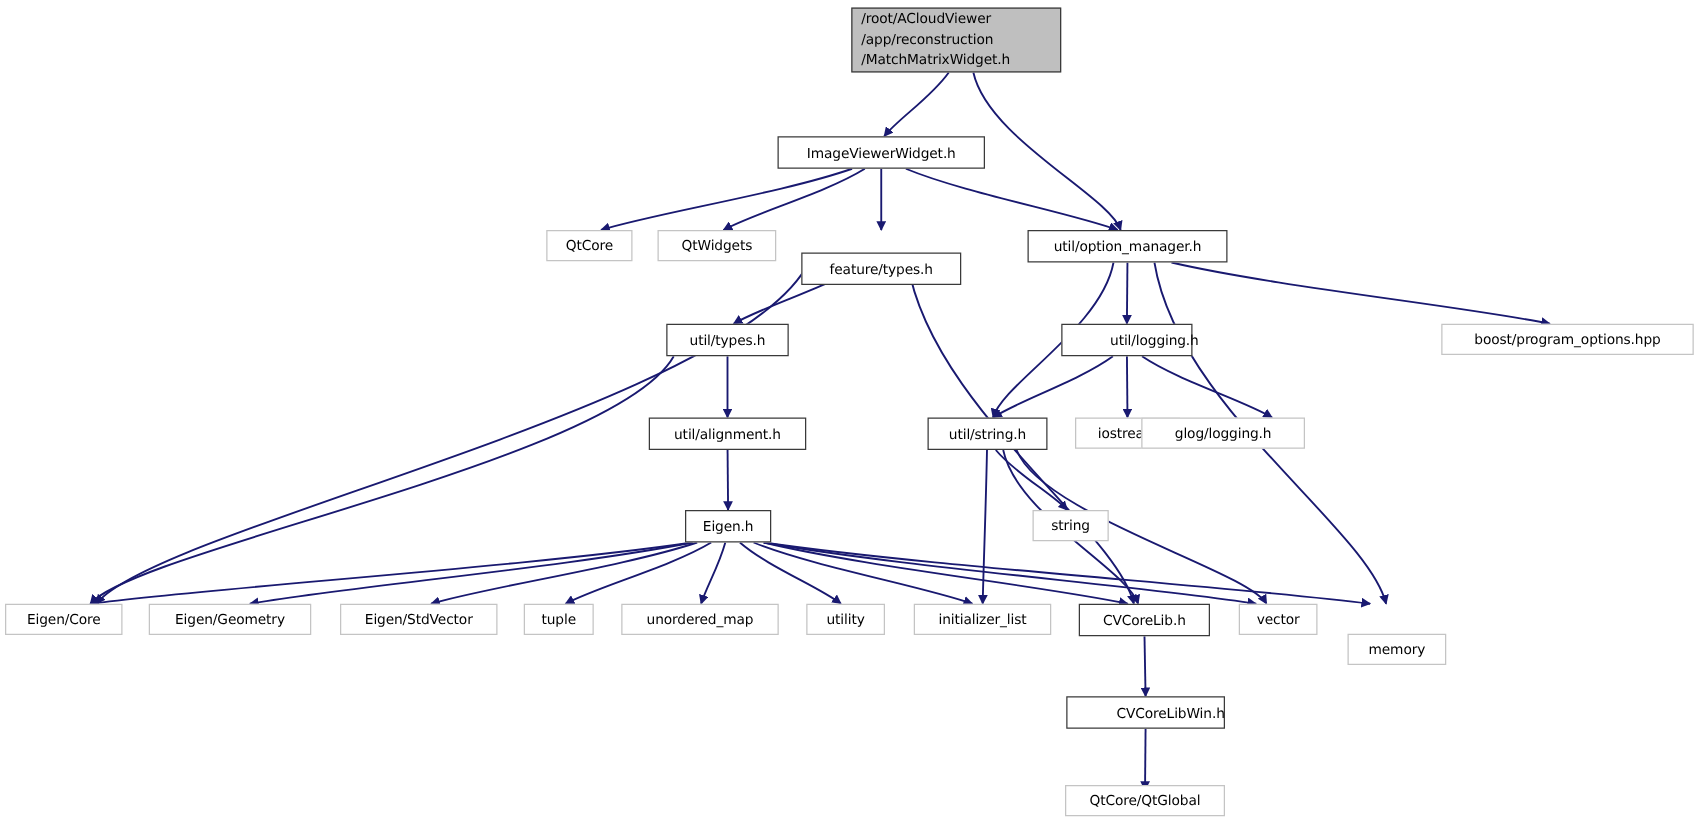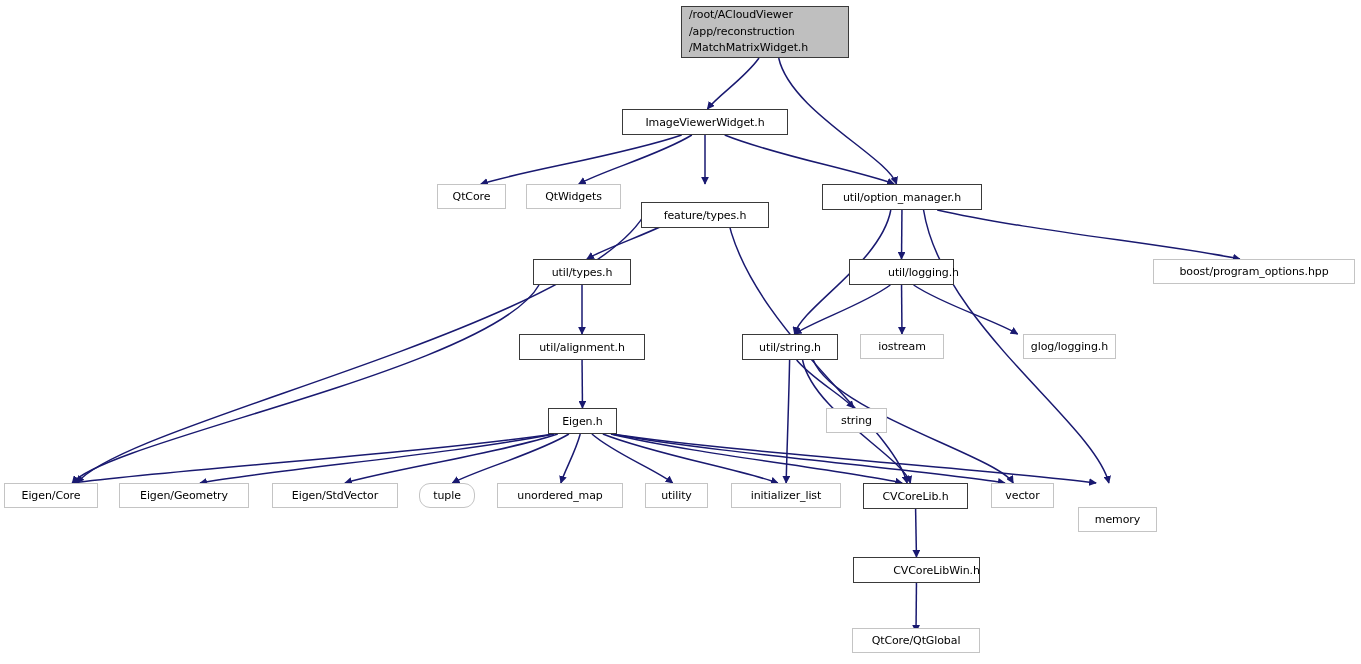--- a/index.html
+++ b/index.html
@@ -108,27 +108,27 @@
       <div class="node lib" style="left: 437px; top: 184px; width: 69px; height: 25px;">QtCore</div>
       <div class="node lib" style="left: 526px; top: 184px; width: 95px; height: 25px;">QtWidgets</div>
       <div class="node local" style="left: 641px; top: 184px; width: 128px; height: 26px; margin-top: 18px;">feature/types.h</div>
       <div class="node local" style="left: 822px; top: 184px; width: 160px; height: 26px;">util/option_manager.h</div>
       <div class="node lib" style="left: 1153px; top: 259px; width: 202px; height: 25px;">boost/program_options.hpp</div>
       <div class="node local" style="left: 533px; top: 259px; width: 98px; height: 26px;">util/types.h</div>
       <div class="node local" style="left: 849px; top: 259px; width: 105px; height: 26px; padding-left: 44px;">util/logging.h</div>
       <div class="node local" style="left: 519px; top: 334px; width: 126px; height: 26px;">util/alignment.h</div>
       <div class="node local" style="left: 742px; top: 334px; width: 96px; height: 26px;">util/string.h</div>
       <div class="node lib" style="left: 860px; top: 334px; width: 84px; height: 25px;">iostream</div>
-      <div class="node lib" style="left: 1023px; top: 334px; width: 93px; height: 25px;">glog/logging.h</div>
+      <div class="node lib" style="left: 913px; top: 334px; width: 131px; height: 25px;">glog/logging.h</div>
       <div class="node local" style="left: 548px; top: 408px; width: 69px; height: 26px;">Eigen.h</div>
       <div class="node lib" style="left: 826px; top: 408px; width: 61px; height: 25px;">string</div>
       <div class="node lib" style="left: 4px; top: 483px; width: 94px; height: 25px;">Eigen/Core</div>
       <div class="node lib" style="left: 119px; top: 483px; width: 130px; height: 25px;">Eigen/Geometry</div>
       <div class="node lib" style="left: 272px; top: 483px; width: 126px; height: 25px;">Eigen/StdVector</div>
-      <div class="node lib" style="left: 419px; top: 483px; width: 56px; height: 25px; border-radius: 11px;">tuple</div>
+      <div class="node lib" style="left: 419px; top: 483px; width: 56px; height: 25px;">tuple</div>
       <div class="node lib" style="left: 497px; top: 483px; width: 126px; height: 25px;">unordered_map</div>
       <div class="node lib" style="left: 645px; top: 483px; width: 63px; height: 25px;">utility</div>
       <div class="node lib" style="left: 731px; top: 483px; width: 110px; height: 25px;">initializer_list</div>
       <div class="node local" style="left: 863px; top: 483px; width: 105px; height: 26px;">CVCoreLib.h</div>
       <div class="node lib" style="left: 991px; top: 483px; width: 63px; height: 25px;">vector</div>
       <div class="node lib" style="left: 1078px; top: 483px; width: 79px; height: 25px; margin-top: 24px;">memory</div>
       <div class="node local" style="left: 853px; top: 557px; width: 127px; height: 26px; padding-left: 40px;">CVCoreLibWin.h</div>
       <div class="node lib" style="left: 852px; top: 628px; width: 128px; height: 25px;">QtCore/QtGlobal</div>
     </div>
 </div>

